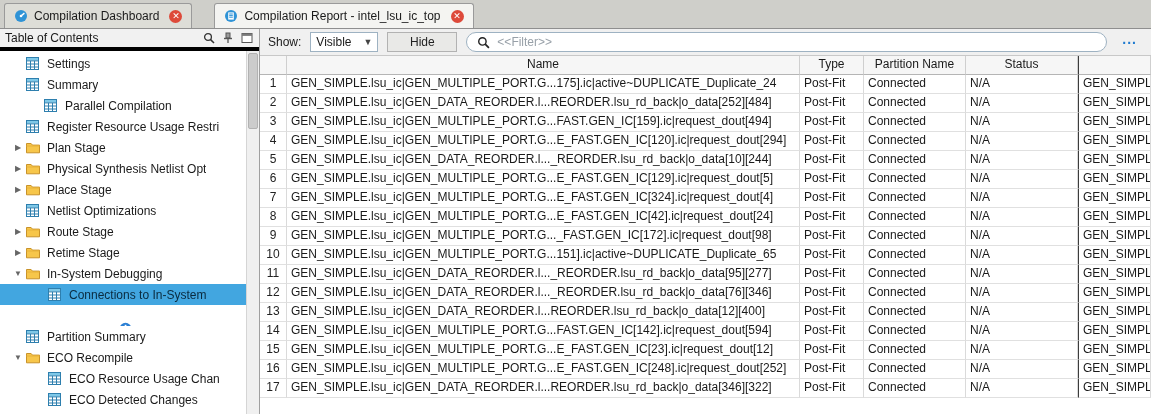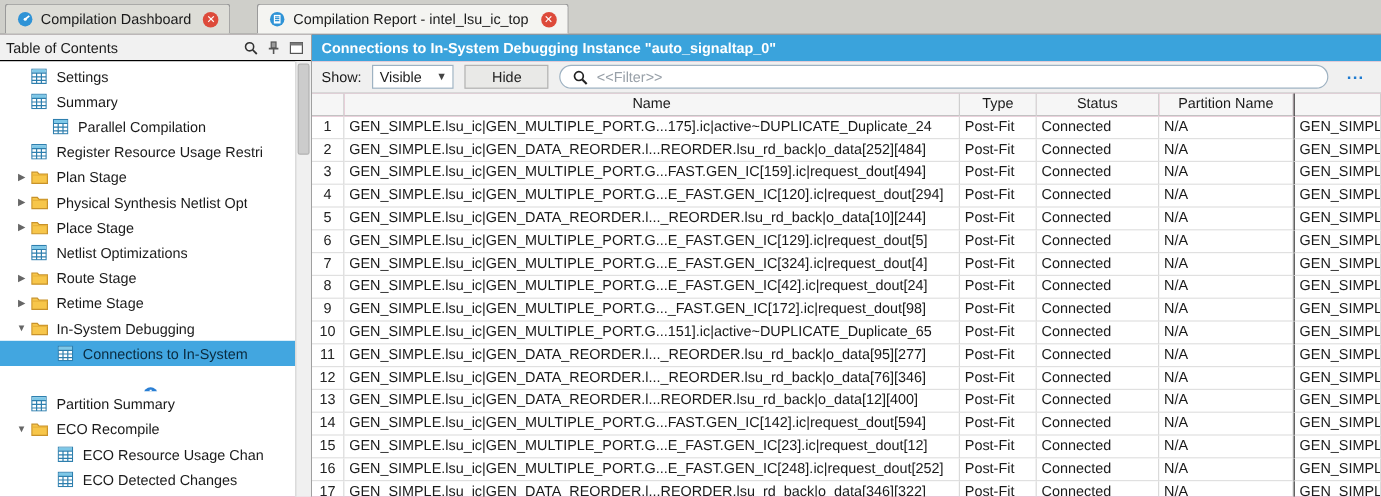--- a/index.html
+++ b/index.html
@@ -21,21 +21,21 @@
   .tab:first-child{margin-right:22px;}
   .tab.active{background:#f4f4f1;}
   .tab-icon{display:flex;align-items:center;}
   .close-btn{width:13px;height:13px;border-radius:7px;background:var(--close);color:#fff;
     font-size:9px;line-height:13px;text-align:center;font-weight:bold;margin-left:4px;}
 
   
   .main{flex:1;display:flex;min-height:0;}
   .toc-panel{flex:0 0 260px;width:260px;border-right:1px solid #a0a0a0;display:flex;
     flex-direction:column;background:#fff;min-width:0;}
-  .toc-header{flex:0 0 22px;background:#f1f1f1;border-bottom:1px solid #000000;
+  .toc-header{flex:0 0 22px;background:#f1f1f1;border-bottom:4px solid #000000;
     display:flex;align-items:center;padding:0 5px;gap:5px;}
   .toc-title{flex:1;white-space:nowrap;overflow:hidden;}
   .hicon{display:flex;align-items:center;padding:1px;}
   .toc-body{flex:1;display:flex;min-height:0;}
   .tree{flex:1;overflow:hidden;padding-top:2px;min-width:0;}
   .tree-item{height:21px;display:flex;align-items:center;white-space:nowrap;overflow:hidden;}
   .tree-item.selected{background:var(--selection);color:#0a2a3e;}
   .expander{flex:0 0 16px;text-align:center;font-size:8px;color:#666;}
   .tree-icon{flex:0 0 15px;display:flex;align-items:center;margin-right:6px;}
   .tree-label{overflow:hidden;white-space:nowrap;}
@@ -349,21 +349,20 @@
     <span class="tree-label">ECO Detected Changes</span>
   </div>
           </div>
         <div class="scrollbar">
           <div class="thumb"></div>
         </div>
       </div>
     </div>
 
     <div class="report">
-      <div class="report-title">Connections to In-System Debugging Instance "auto_signaltap_0"</div>
 
       <div class="toolbar">
         <span>Show:</span>
         <div class="combo">
           <span>Visible</span>
           <span class="caret">▼</span>
         </div>
         <button class="btn">Hide</button>
         <div class="filter">
           <span class="hicon">
@@ -374,22 +373,22 @@
           </span>
           <input class="filter-input" placeholder="&lt;&lt;Filter&gt;&gt;" style="">
         </div>
         <div class="more">...</div>
       </div>
 
       <div class="thead tgrid">
         <div class="cell"></div>
         <div class="cell">Name</div>
         <div class="cell">Type</div>
+        <div class="cell">Partition Name</div>
         <div class="cell">Status</div>
-        <div class="cell">Partition Name</div>
         <div class="cell h-extra"></div>
       </div>
       <div class="tbody" id="rows">
           <div class="trow tgrid">
     <div class="cell c-num">1</div>
     <div class="cell c-name">GEN_SIMPLE.lsu_ic|GEN_MULTIPLE_PORT.G...175].ic|active~DUPLICATE_Duplicate_24</div>
     <div class="cell c-type">Post-Fit</div>
     <div class="cell c-status">Connected</div>
     <div class="cell c-partition">N/A</div>
     <div class="cell c-extra">GEN_SIMPLE</div>

